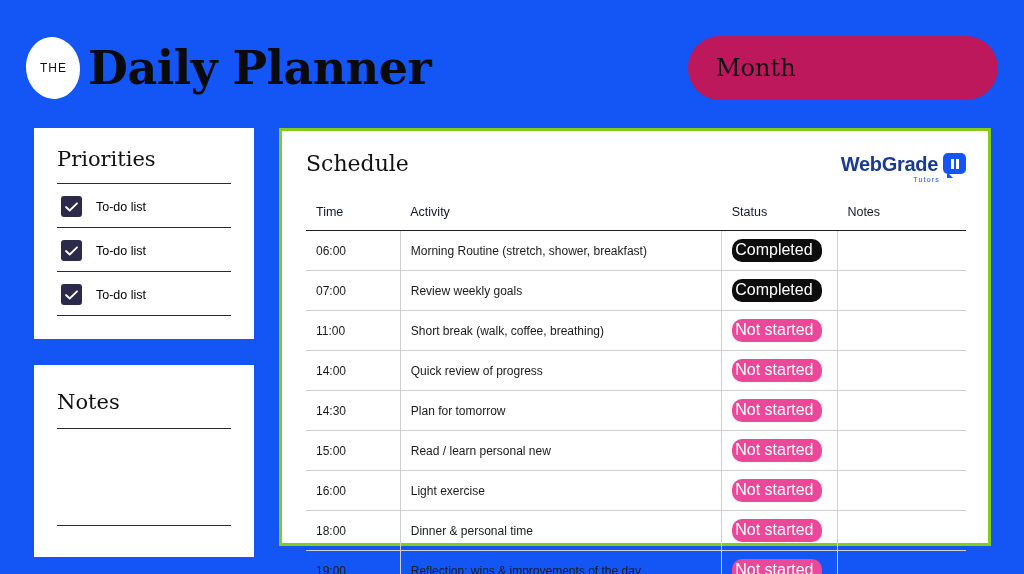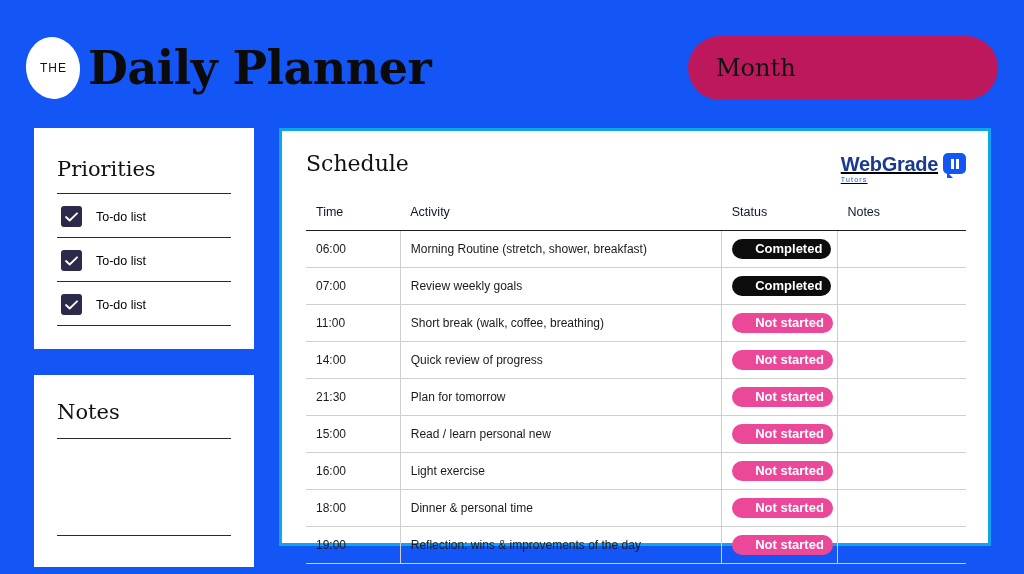--- a/index.html
+++ b/index.html
@@ -67,21 +67,21 @@
 
   
   .left-col {
     position: absolute;
     left: 34px; top: 128px;
     width: 220px;
   }
   .card {
     background: #ffffff;
     border: 3px solid #ffffff;
-    padding: 26px 20px 20px 20px;
+    padding: 16px 20px 20px 20px;
   }
   .card-title {
     font-family: "DejaVu Serif", serif;
     font-size: 21px;
     color: #111;
     padding-bottom: 12px;
   }
   .rule {
     height: 1px;
     background: #2b2b2b;
@@ -120,38 +120,37 @@
     height: 1px;
     background: #2b2b2b;
   }
 
   
   .schedule {
     position: absolute;
     left: 279px; top: 128px;
     width: 712px; height: 418px;
     background: #ffffff;
-    border: 3px solid #0ea5e9;
+    border: 3px solid #84cc16;
     padding: 20px 22px 0 24px;
   }
   .sched-head {
     display: flex;
     align-items: flex-start;
     justify-content: space-between;
   }
   .sched-title {
     font-family: "DejaVu Serif", serif;
     font-size: 22px;
     color: #111;
   }
   .brand {
-    text-align: left;
+    text-align: right;
     line-height: 1;
     padding-top: 2px;
-    text-decoration: underline;
   }
   .brand-row {
     display: flex;
     align-items: center;
     justify-content: flex-end;
   }
   .brand-web {
     font-size: 20px;
     font-weight: 700;
     color: #1a3a8f;
@@ -217,24 +216,24 @@
   }
   table.sched td:last-child { border-right: none; }
   table.sched th:nth-child(1), table.sched td:nth-child(1) { width: 88px; }
   table.sched th:nth-child(2), table.sched td:nth-child(2) { width: 300px; }
   table.sched th:nth-child(3), table.sched td:nth-child(3) { width: 108px; }
   table.sched th:nth-child(4), table.sched td:nth-child(4) { width: 120px; }
   table.sched th:nth-child(1) { border-bottom: 1px solid #1f1f1f; }
 
   .badge {
     display: inline-block;
-    padding: 3px 9px 4px 23px;
+    padding: 3px 9px 4px 3px;
     border-radius: 10px;
-    font-size: 13px;
-    font-weight: 700;
+    font-size: 16px;
+    font-weight: 400;
     line-height: 1;
     white-space: nowrap;
   }
   .badge.completed { background: #0d0d0d; color: #ffffff; }
   .badge.inprogress { background: #2b2a4a; color: #ffffff; }
   .badge.notstarted { background: #ec4899; color: #ffffff; }
 </style>
 </head>
 <body>
 
@@ -341,21 +340,21 @@
           <td><span class="badge notstarted">Not started</span></td>
           <td></td>
         </tr>
         <tr>
           <td>14:00</td>
           <td>Quick review of progress</td>
           <td><span class="badge notstarted">Not started</span></td>
           <td></td>
         </tr>
         <tr>
-          <td>21:30</td>
+          <td>14:30</td>
           <td>Plan for tomorrow</td>
           <td><span class="badge notstarted">Not started</span></td>
           <td></td>
         </tr>
         <tr>
           <td>15:00</td>
           <td>Read / learn personal new</td>
           <td><span class="badge notstarted">Not started</span></td>
           <td></td>
         </tr>

